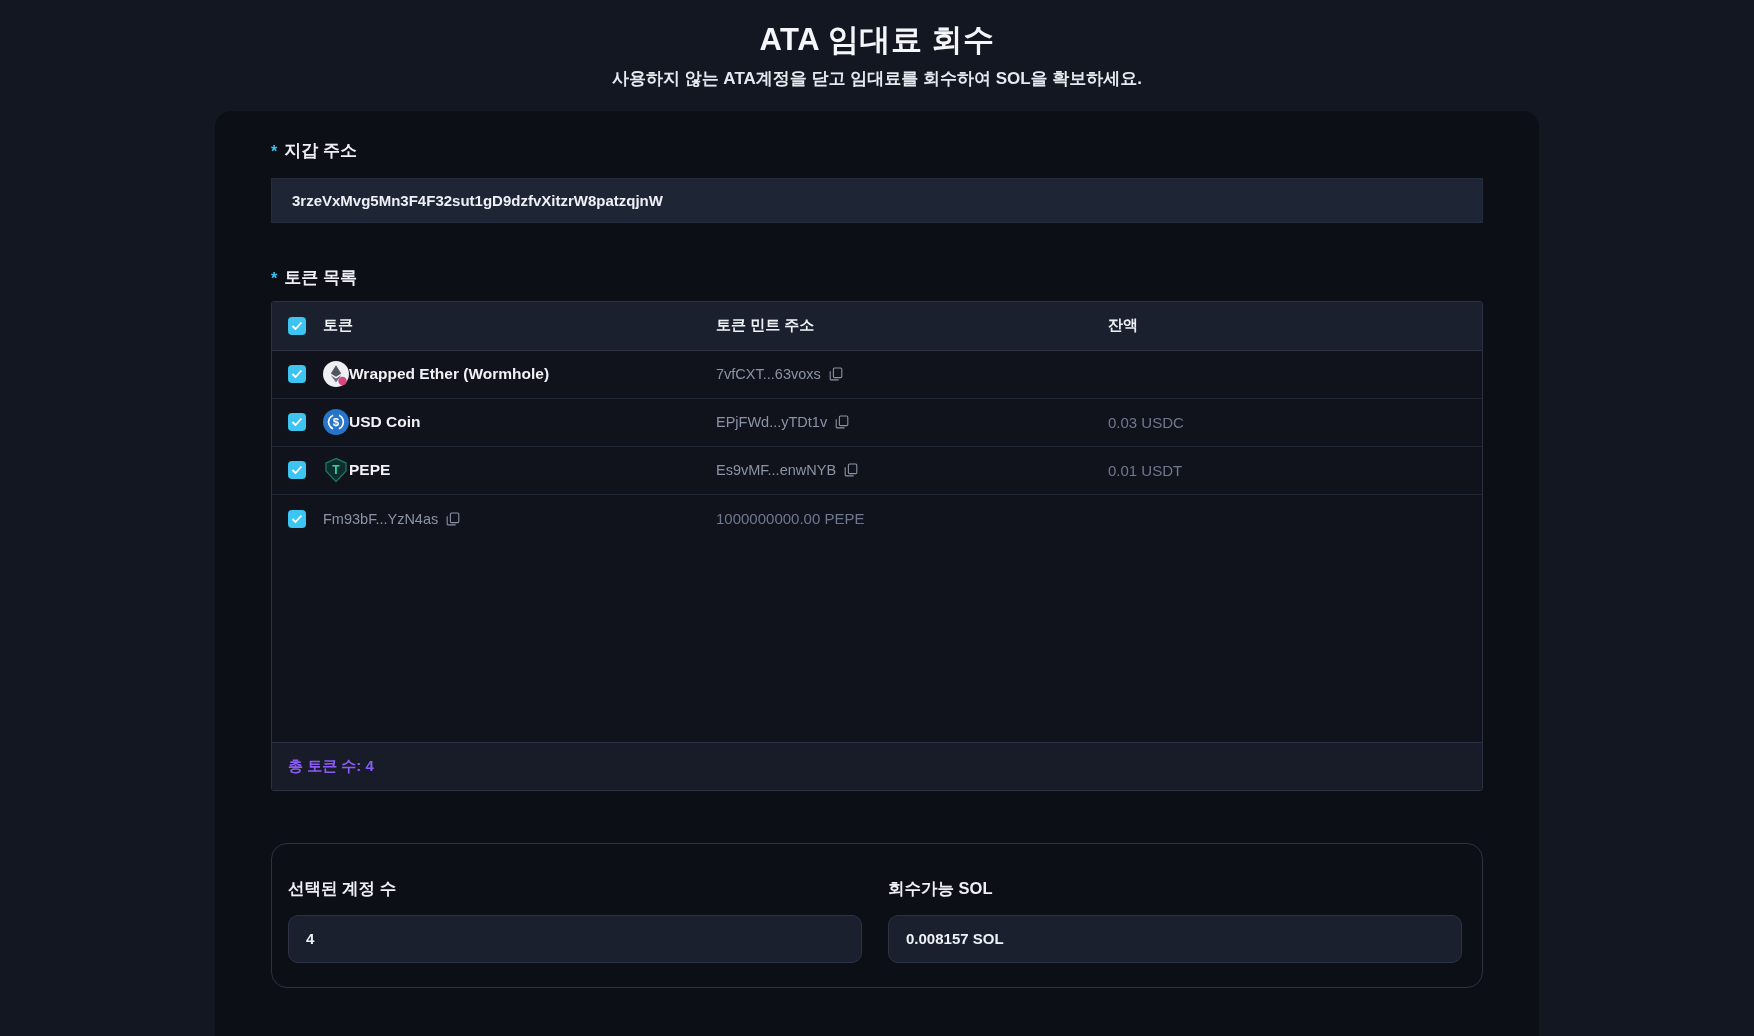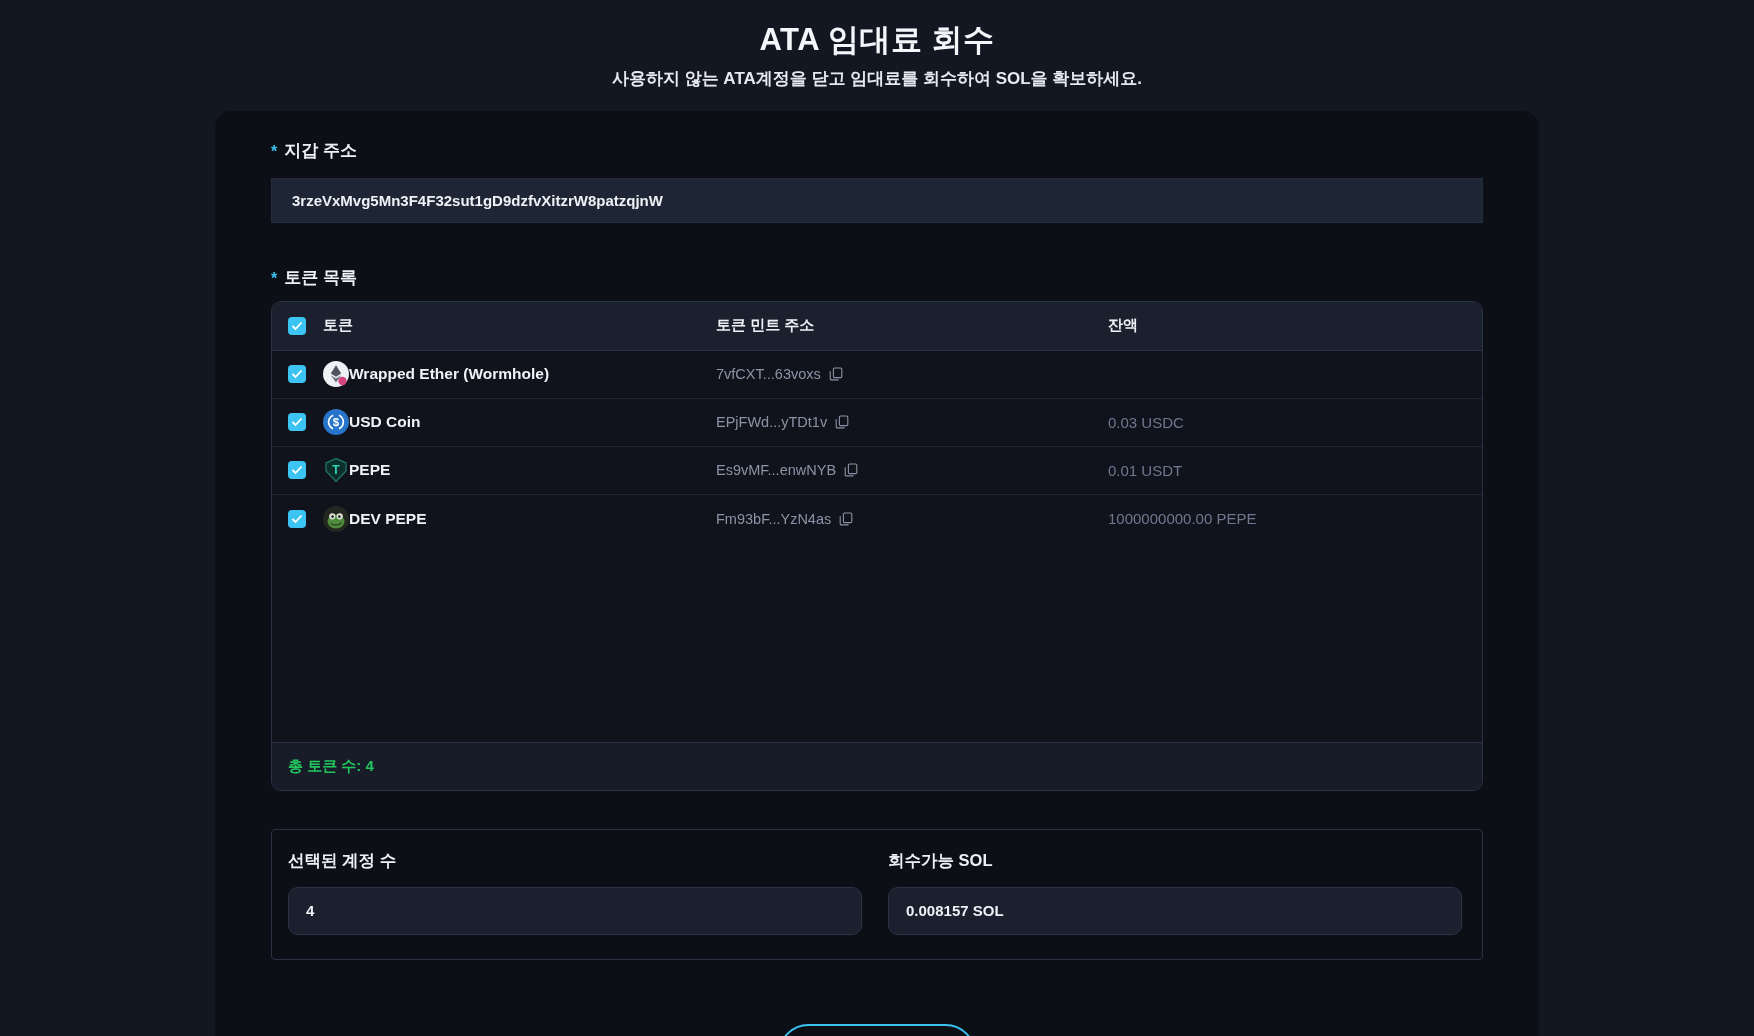--- a/index.html
+++ b/index.html
@@ -29,58 +29,58 @@
     background:#1e2534; border:1px solid #242c3e; border-radius:0;
     color:#eef1f6; font-size:15px; font-weight:600;
     padding:0 20px; outline:none;
     font-family:"Liberation Sans","DejaVu Sans",sans-serif;
   }
 
   .token-label-row { margin-top:43px; }
 
   .table {
     margin-top:12px;
-    border:1px solid #2b3244; border-radius:10px;
+    border:1px solid #2b3244; border-radius:3px;
     background:#10131b;
     overflow:hidden;
   }
   .trow {
     display:grid;
     grid-template-columns:35px 393px 392px 1fr;
     align-items:center;
     padding:0 16px;
     height:48px;
   }
   .thead { background:#1a202d; height:49px; border-bottom:1px solid #2b3244; }
   .thead .th { font-size:15px; font-weight:700; color:#eef0f5; }
   .tbody .trow { border-bottom:1px solid #1e2533; cursor:pointer; }
   .tbody .trow:last-child { border-bottom:none; }
   .spacer { height:199px; }
   .tfoot {
     height:48px; display:flex; align-items:center;
     background:#171c28; border-top:1px solid #2b3244;
-    padding:0 16px; font-size:15px; font-weight:700; color:#22c55e;
+    padding:0 16px; font-size:15px; font-weight:700; color:#8b5cf6;
   }
 
   .checkbox {
     width:18px; height:18px; border-radius:4px;
     background:#3cc4f2; display:inline-flex; align-items:center; justify-content:center;
     cursor:pointer;
   }
   .token-cell { display:flex; align-items:center; }
   .token-icon { width:26px; height:26px; flex:0 0 26px; position:relative; }
   .token-name { font-size:15.5px; font-weight:700; color:#f0f2f6; }
   .mint-cell { display:flex; align-items:center; gap:8px; font-size:14.5px; color:#8b93a6; }
   .copy-btn { display:inline-flex; cursor:pointer; }
   .balance-cell { font-size:15px; color:#6e7890; }
 
   .summary-panel {
-    margin-top:38px;
-    border:1px solid #2b3244; border-radius:4px;
-    padding:20px 20px 24px 16px;
+    margin-top:52px;
+    border:1px solid #2b3244; border-radius:16px;
+    padding:34px 20px 24px 16px;
     display:grid; grid-template-columns:1fr 1fr; column-gap:26px;
   }
   .summary-label { font-size:16.5px; font-weight:600; color:#eef0f5; }
   .summary-input {
     margin-top:15px; width:100%; height:48px;
     background:#1a202d; border:1px solid #2b3346; border-radius:10px;
     color:#eef1f6; font-size:15px; font-weight:600; padding:0 17px; outline:none;
     font-family:"Liberation Sans","DejaVu Sans",sans-serif;
   }
 
@@ -201,32 +201,20 @@
       </span>
     </span>
     <span class="balance-cell t-bal">0.01 USDT</span>
   </div>
         <div class="trow">
     <span class="checkbox">
       <svg width="12" height="10" viewBox="0 0 12 10">
         <polyline points="1.5,5 4.5,8 10.5,1.5" stroke="#ffffff" stroke-width="1.8" fill="none"></polyline>
       </svg>
     </span>
-    <span class="token-cell">
-      <span class="token-icon"><svg width="26" height="26" viewBox="0 0 26 26">
-                <circle cx="13" cy="13" r="13" fill="#23271f"></circle>
-                <ellipse cx="13" cy="15.5" rx="8.5" ry="7" fill="#4f8a3d"></ellipse>
-                <circle cx="9.3" cy="10.3" r="3.1" fill="#dfe6d8"></circle>
-                <circle cx="16.7" cy="10.3" r="3.1" fill="#dfe6d8"></circle>
-                <circle cx="9.6" cy="10.6" r="1.3" fill="#1c1f18"></circle>
-                <circle cx="16.4" cy="10.6" r="1.3" fill="#1c1f18"></circle>
-                <path d="M7.5 17.5 Q13 20.5 18.5 17.2" stroke="#2e4d22" stroke-width="1.4" fill="none"></path>
-              </svg></span>
-      <span class="token-name t-name">DEV PEPE</span>
-    </span>
     <span class="mint-cell">
       <span class="t-mint">Fm93bF...YzN4as</span>
       <span class="copy-btn">
         <svg width="14" height="14" viewBox="0 0 14 14">
           <rect x="4.4" y="1" width="8.4" height="9.6" rx="1.2" stroke="#8b93a6" stroke-width="1.1" fill="none"></rect>
           <path d="M9.6 12.9 H2.4 a1.2 1.2 0 0 1 -1.2 -1.2 V4.2" stroke="#8b93a6" stroke-width="1.1" fill="none"></path>
         </svg>
       </span>
     </span>
     <span class="balance-cell t-bal">1000000000.00 PEPE</span>

